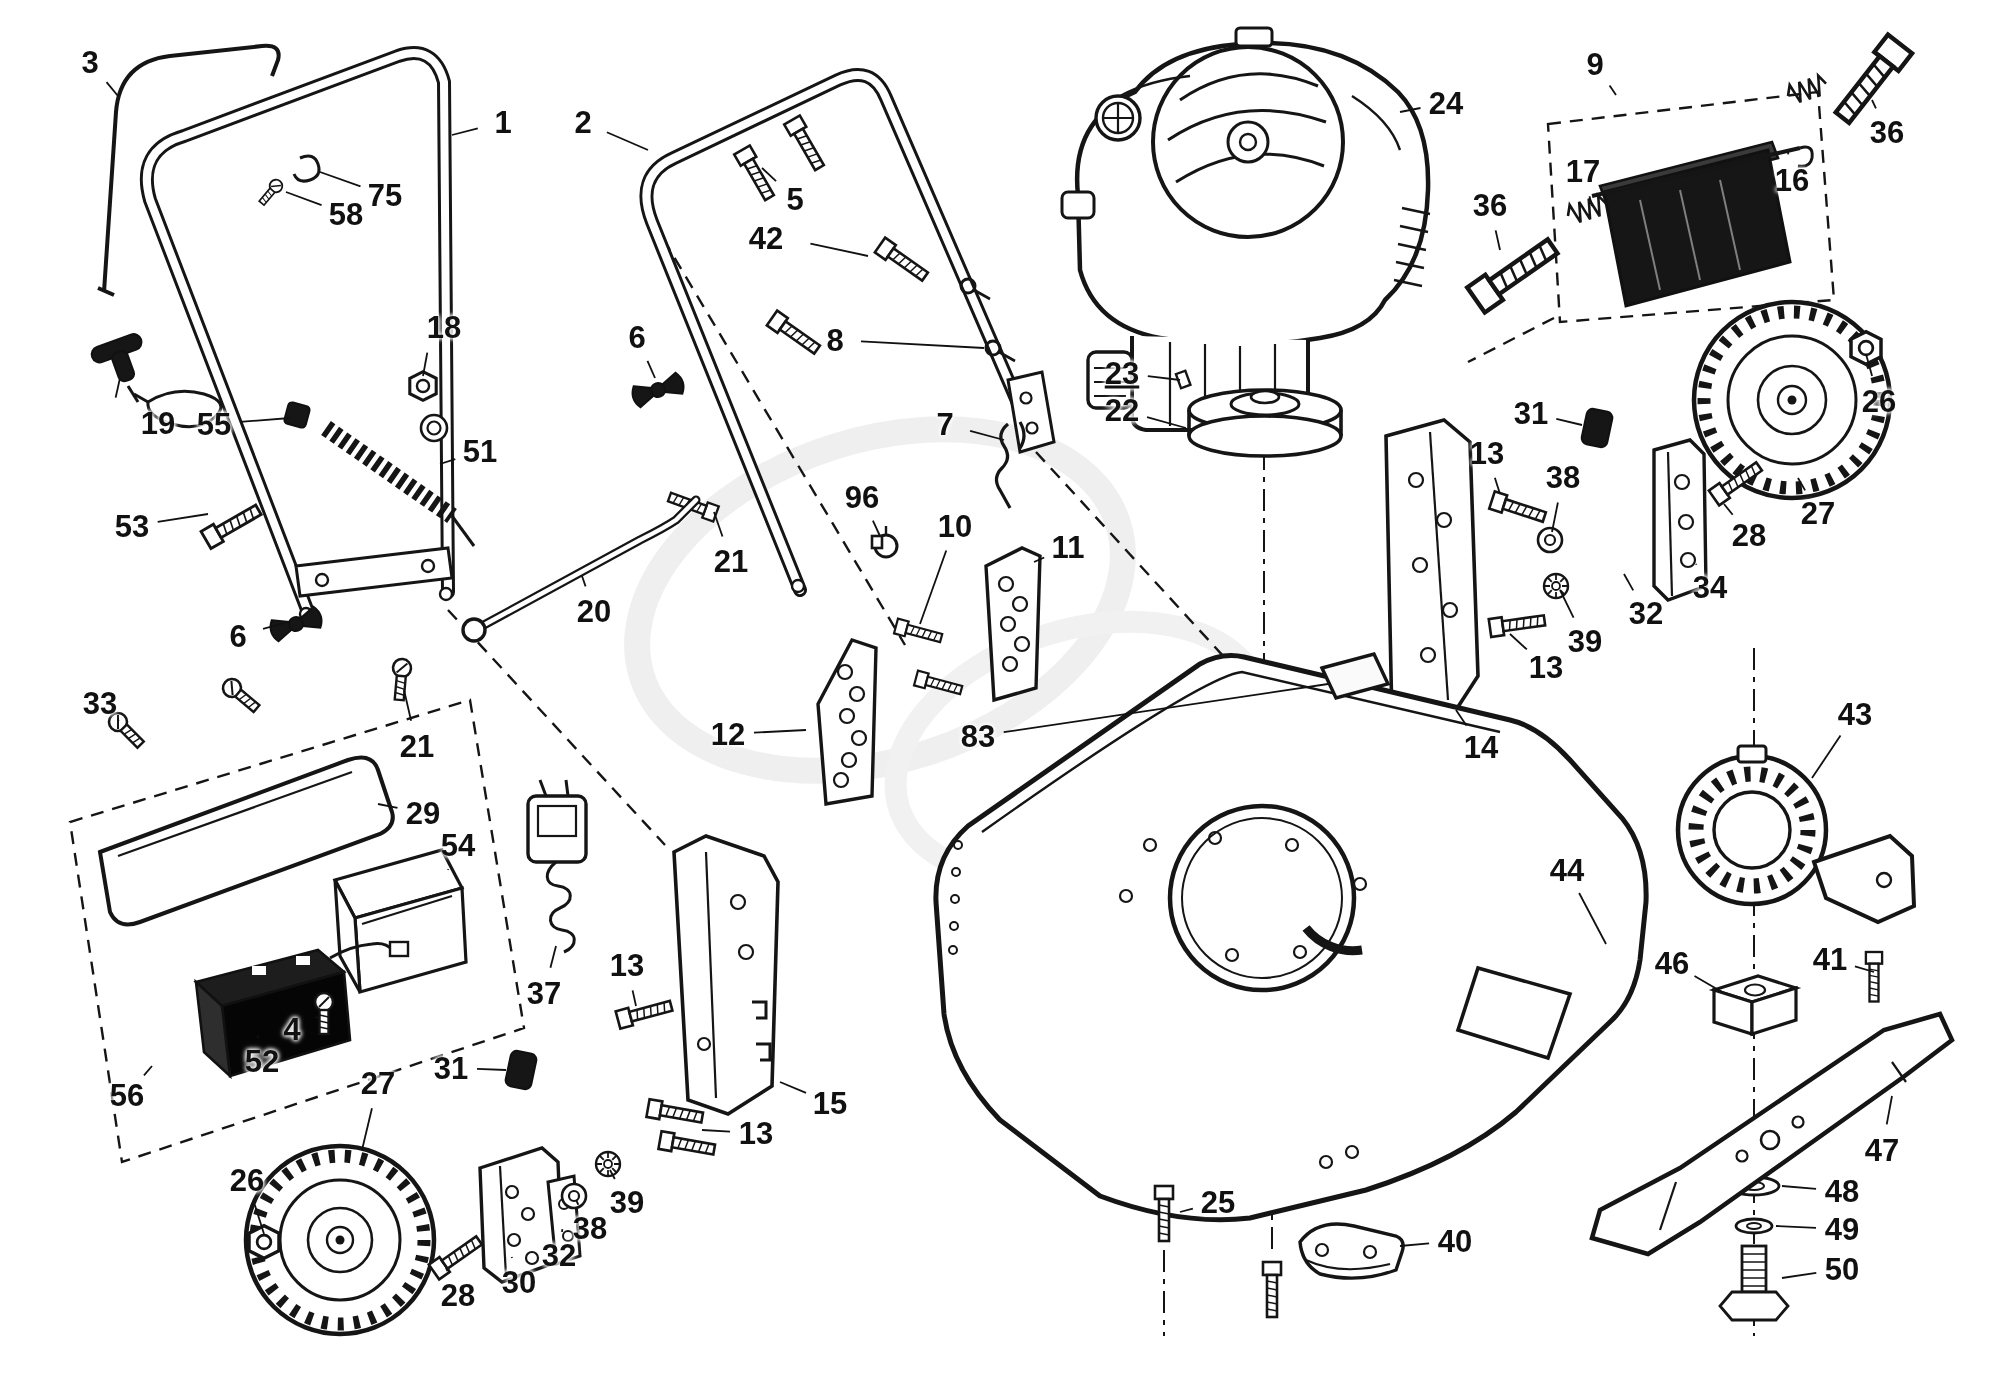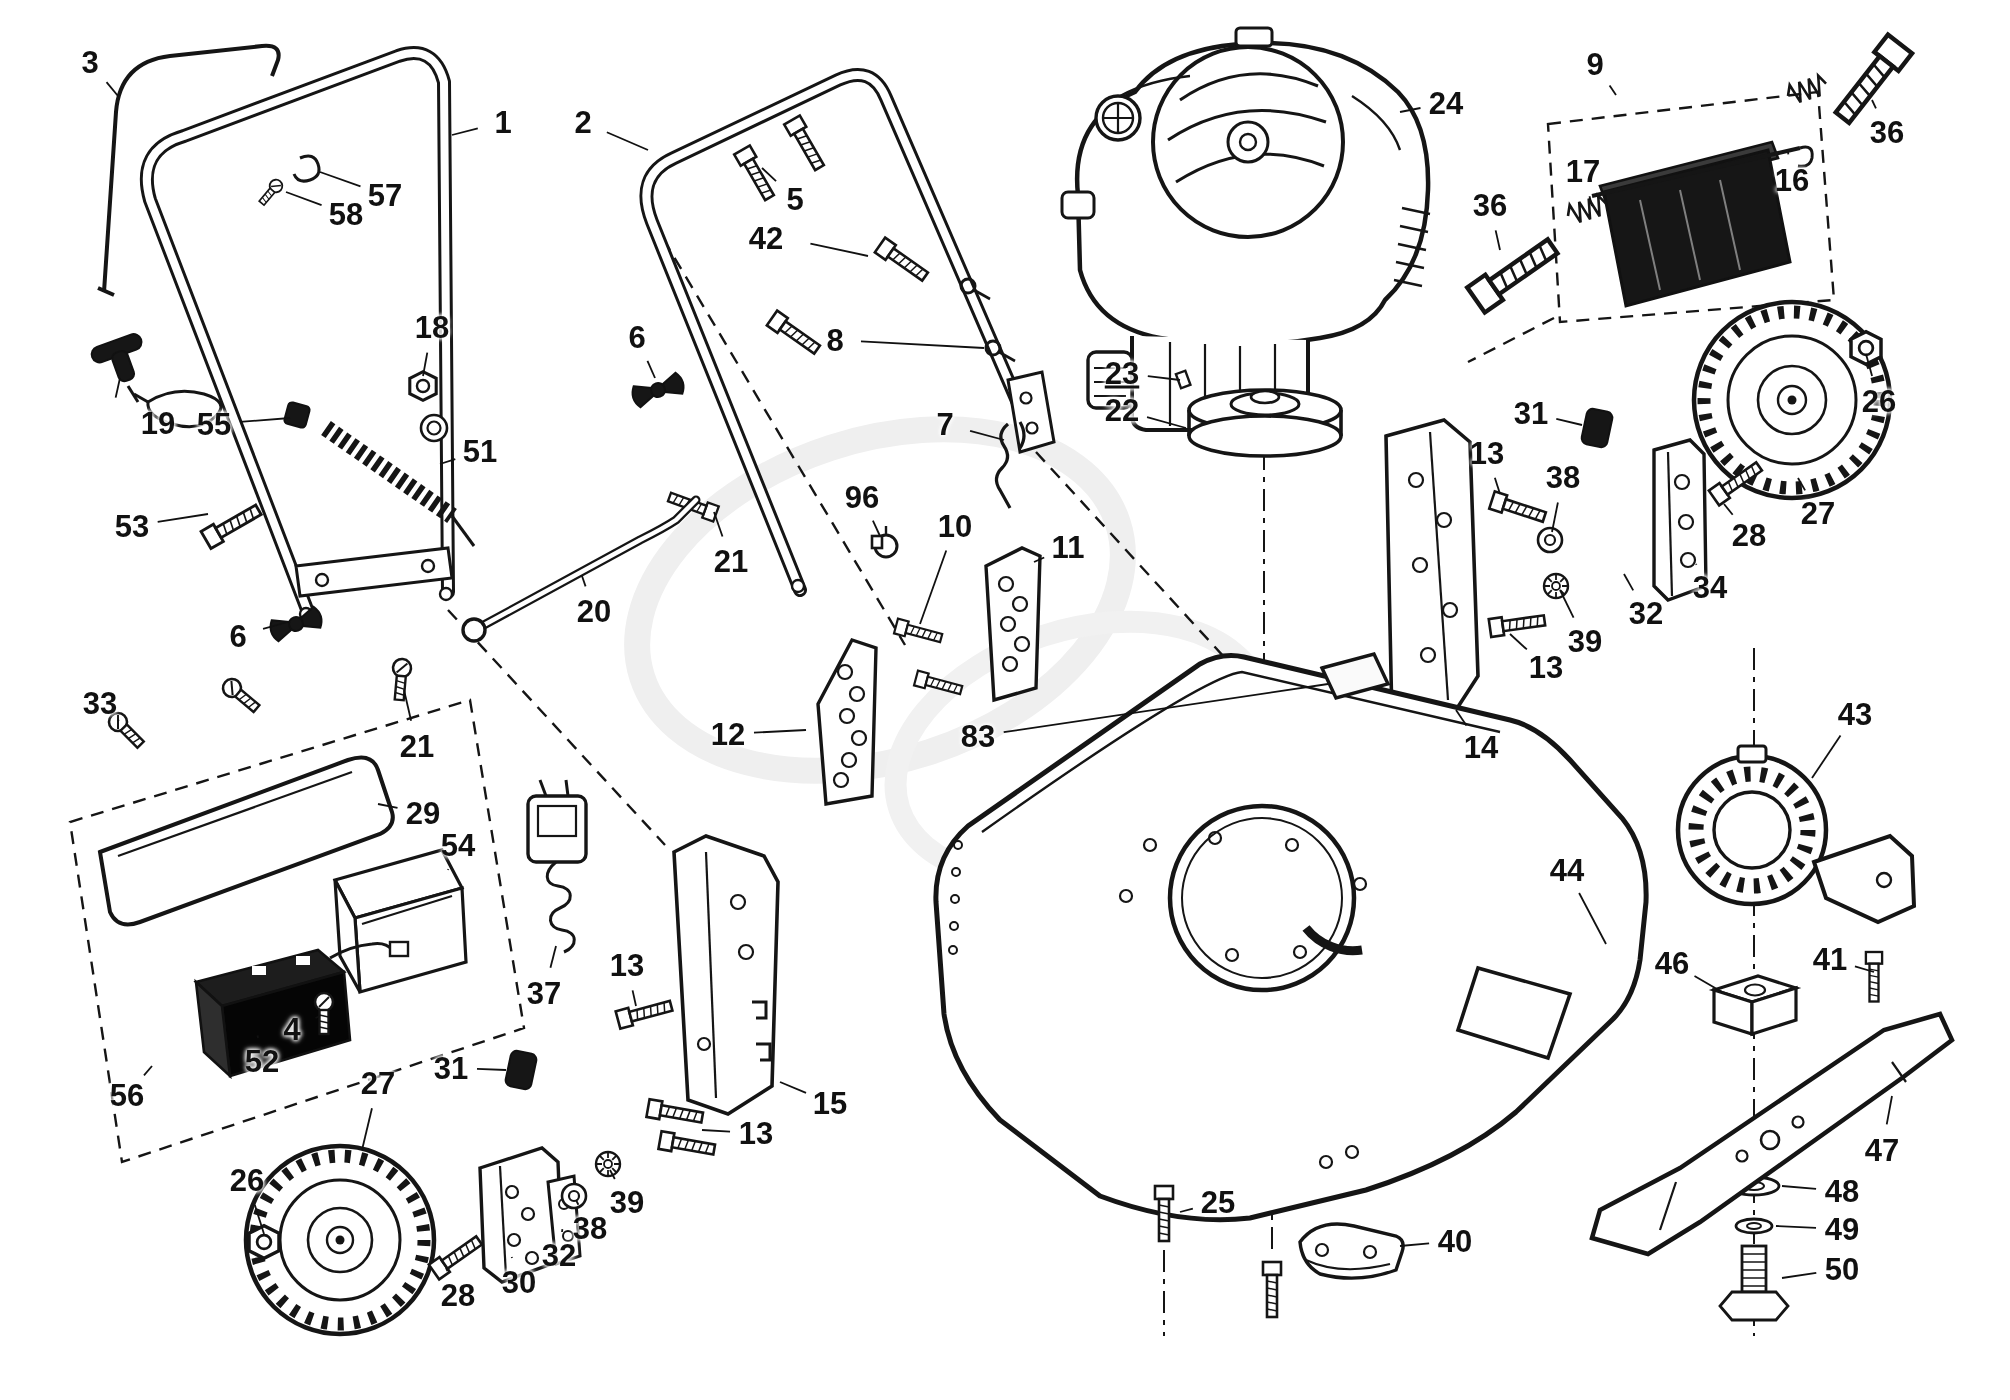--- a/index.html
+++ b/index.html
@@ -470,31 +470,31 @@
       <line x1="511.72" y1="1257.04" x2="512" y2="1258" stroke="#111" stroke-width="1.8"></line>
       <line x1="562.362818785762" y1="1229.2183893091583" x2="562" y2="1232" stroke="#111" stroke-width="1.8"></line>
       <line x1="578.3724465170011" y1="1204.7448930340022" x2="576" y2="1200" stroke="#111" stroke-width="1.8"></line>
       <line x1="614.8019641249945" y1="1179.0389912941073" x2="610" y2="1170" stroke="#111" stroke-width="1.8"></line>
     </svg>
 
 <div id="callout-layer">
       <div class="callout" style="left: 90px; top: 62px;">3</div>
       <div class="callout" style="left: 503px; top: 122px;">1</div>
       <div class="callout" style="left: 583px; top: 122px;">2</div>
-      <div class="callout" style="left: 385px; top: 195px;">57</div>
+      <div class="callout" style="left: 385px; top: 195px;">75</div>
       <div class="callout" style="left: 346px; top: 214px;">58</div>
       <div class="callout" style="left: 795px; top: 199px;">5</div>
       <div class="callout" style="left: 766px; top: 238px;">42</div>
       <div class="callout" style="left: 1446px; top: 103px;">24</div>
       <div class="callout" style="left: 1595px; top: 64px;">9</div>
       <div class="callout" style="left: 1887px; top: 132px;">36</div>
       <div class="callout" style="left: 1583px; top: 171px;">17</div>
       <div class="callout" style="left: 1792px; top: 180px;">16</div>
       <div class="callout" style="left: 1490px; top: 205px;">36</div>
-      <div class="callout" style="left: 432px; top: 327px;">18</div>
+      <div class="callout" style="left: 444px; top: 327px;">18</div>
       <div class="callout" style="left: 637px; top: 337px;">6</div>
       <div class="callout" style="left: 835px; top: 340px;">8</div>
       <div class="callout" style="left: 1122px; top: 373px; text-decoration: underline;">23</div>
       <div class="callout" style="left: 1122px; top: 410px;">22</div>
       <div class="callout" style="left: 110px; top: 423px; margin-left: 48px;">19</div>
       <div class="callout" style="left: 214px; top: 424px;">55</div>
       <div class="callout" style="left: 480px; top: 451px;">51</div>
       <div class="callout" style="left: 1879px; top: 401px;">26</div>
       <div class="callout" style="left: 1531px; top: 413px;">31</div>
       <div class="callout" style="left: 1487px; top: 453px;">13</div>

